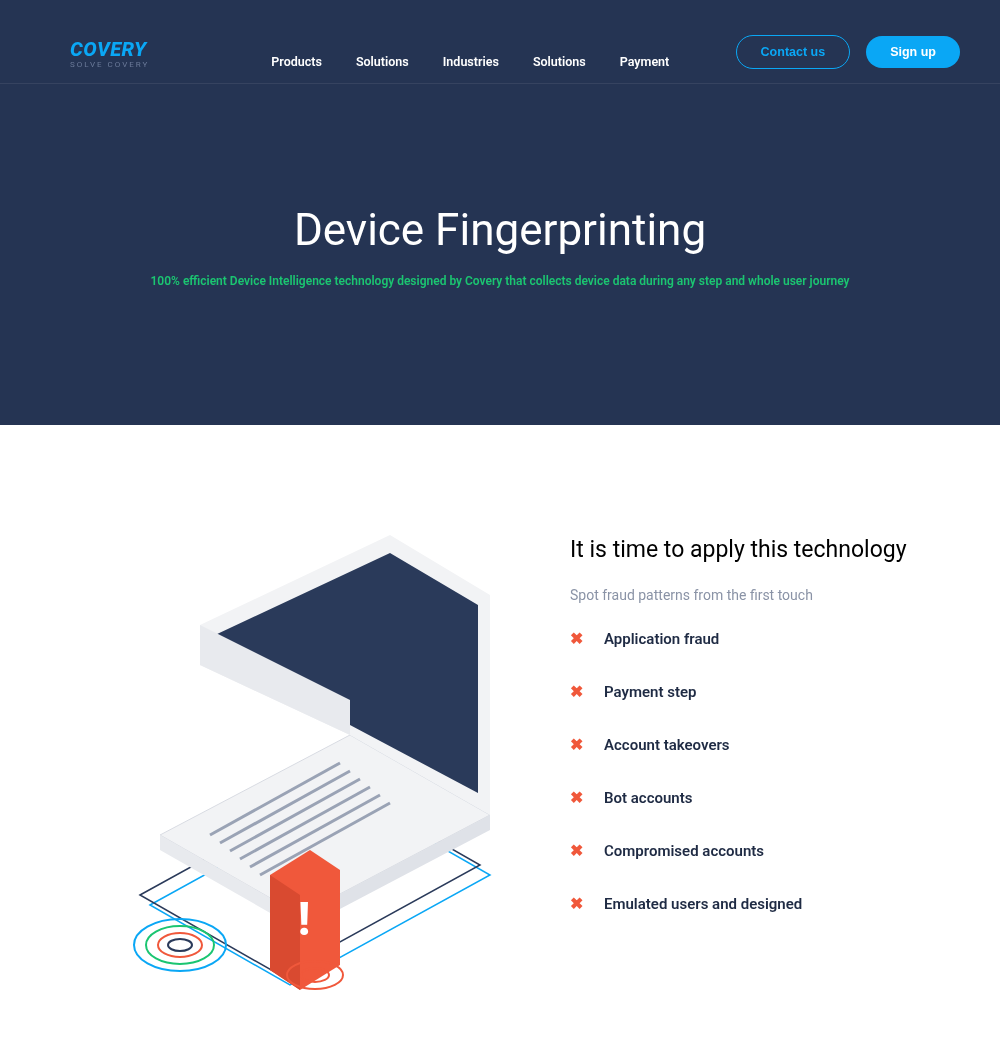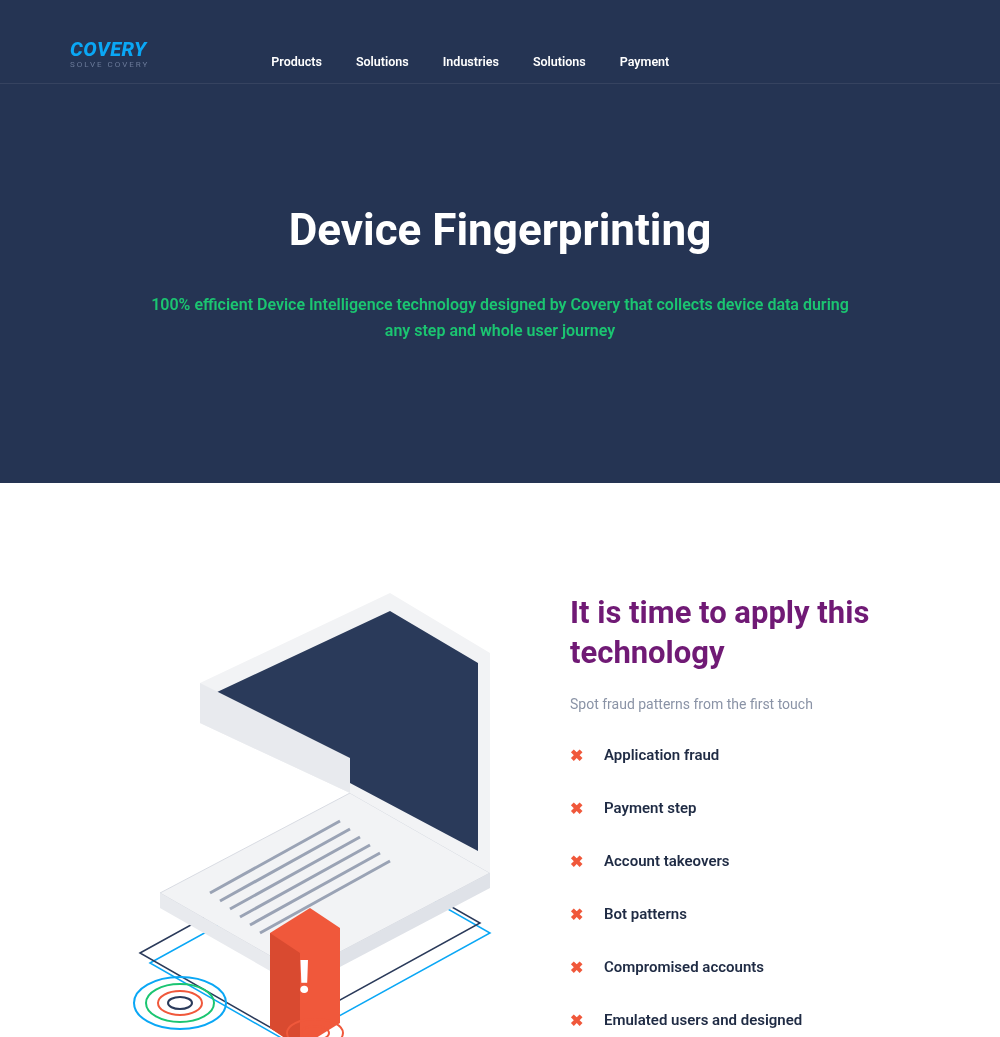--- a/index.html
+++ b/index.html
@@ -9,27 +9,27 @@
 .logo { display: flex; flex-direction: column; line-height: 1; }
 .logo-main { color: #0aa7f5; font-weight: 800; font-size: 20px; letter-spacing: 0.5px; font-style: italic; }
 .logo-sub { color: #6b7a99; font-size: 8px; letter-spacing: 2px; margin-top: 2px; }
 .nav { display: flex; gap: 34px; margin-left: 90px; }
 .nav a { color: #fff; text-decoration: none; font-size: 12.5px; font-weight: 600; cursor: pointer; margin-top: 40px; }
 .header-cta { margin-left: auto; display: flex; gap: 16px; align-items: center; }
 .btn { border-radius: 999px; padding: 9px 24px; font-size: 12.5px; font-weight: 600; cursor: pointer; border: none; }
 .btn-outline { background: transparent; color: #0aa7f5; border: 1.5px solid #0aa7f5; }
 .btn-primary { background: #0aa7f5; color: #fff; }
 .hero { background: #253453; text-align: center; padding: 120px 40px 130px; }
-.hero h1 { color: #fff; font-size: 44px; font-weight: 700; margin-bottom: 36px; }
-.hero p { color: #1bc571; font-size: 16px; font-weight: 600; line-height: 1.6; max-width: 700px; margin: 10px auto; }
+.hero h1 { color: #fff; font-size: 44px; font-weight: 400; margin-bottom: 16px; }
+.hero p { color: #1bc571; font-size: 12px; font-weight: 600; line-height: 1.6; max-width: 700px; margin: 4px auto; }
 .section { display: flex; padding: 110px 60px 40px 90px; gap: 60px; align-items: flex-start; }
 .illus { flex: 0 0 420px; }
 .content { flex: 1; padding-top: 0; }
-.content h2 { font-size: 31px; font-weight: 700; color: #701a75; line-height: 1.3; margin-bottom: 22px; }
-.content .sub { color: #8a93a6; font-size: 14px; margin-bottom: 34px; }
+.content h2 { font-size: 23px; font-weight: 400; color: #000000; line-height: 1.3; margin-bottom: 22px; }
+.content .sub { color: #8a93a6; font-size: 14px; margin-bottom: 26px; }
 .content ul { list-style: none; }
 .content li { display: flex; align-items: center; gap: 18px; margin-bottom: 34px; font-size: 15px; font-weight: 600; color: #1f2b44; }
 .x-icon { color: #f0583b; font-weight: 900; font-size: 16px; display: inline-block; width: 16px; }
 
 .illus svg { width: 100%; height: auto; }
 </style>
 </head>
 <body>
 
 <header class="header">
@@ -38,20 +38,24 @@
       <span class="logo-main">COVERY</span>
       <span class="logo-sub">SOLVE COVERY</span>
     </div>
     <nav class="nav">
       <a>Products</a>
       <a>Solutions</a>
       <a>Industries</a>
       <a>Solutions</a>
       <a>Payment</a>
     </nav>
+    <div class="header-cta">
+      <button class="btn btn-outline">Contact us</button>
+      <button class="btn btn-primary">Sign up</button>
+    </div>
   </div>
 </header>
 
 <section class="hero">
   <h1>Device Fingerprinting</h1>
   <p>100% efficient Device Intelligence technology designed by Covery that collects device data during any step and whole user journey</p>
 </section>
 
 <section class="section">
   <div class="illus">
@@ -108,21 +112,21 @@
       <li>
         <span class="x-icon">✖</span>
         <span>Payment step</span>
       </li>
       <li>
         <span class="x-icon">✖</span>
         <span>Account takeovers</span>
       </li>
       <li>
         <span class="x-icon">✖</span>
-        <span>Bot patterns</span>
+        <span>Bot accounts</span>
       </li>
       <li>
         <span class="x-icon">✖</span>
         <span>Compromised accounts</span>
       </li>
       <li>
         <span class="x-icon">✖</span>
         <span>Emulated users and designed</span>
       </li>
     </ul>

